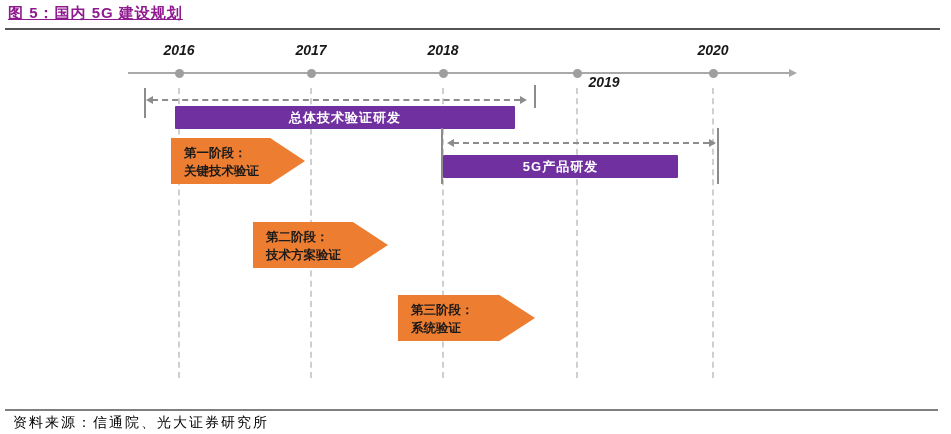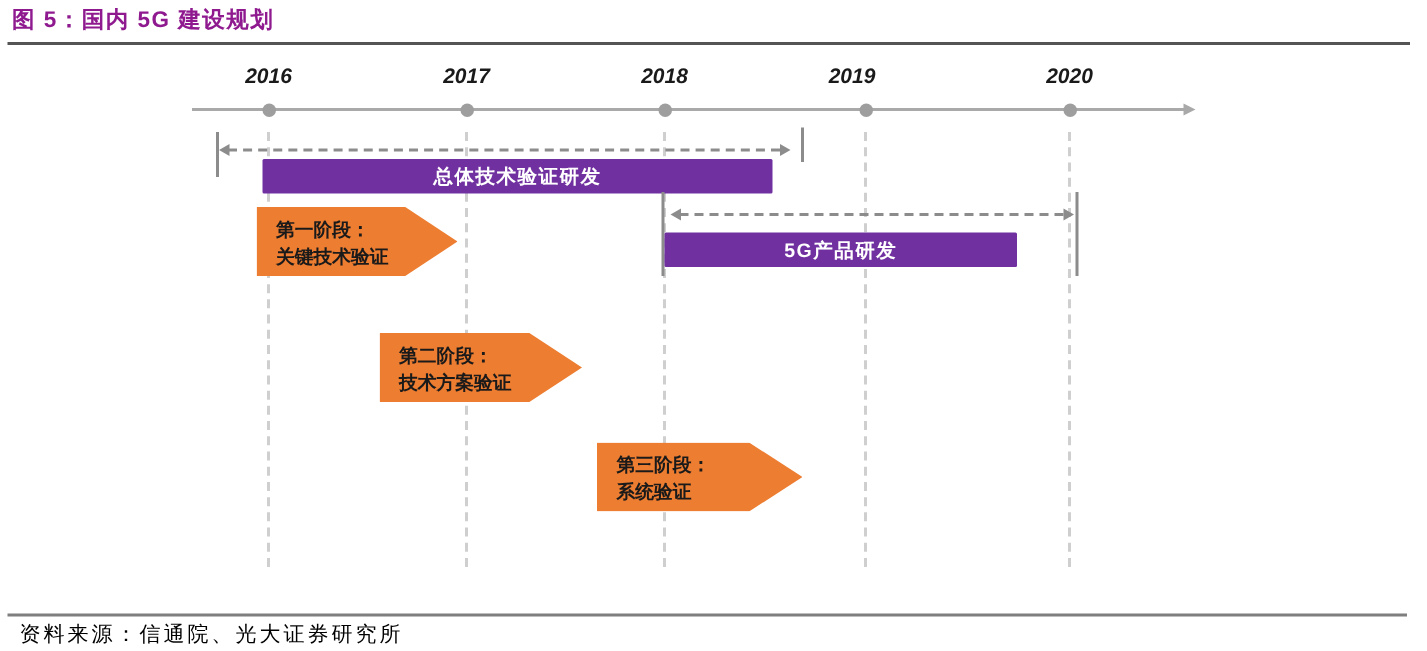--- a/index.html
+++ b/index.html
@@ -8,25 +8,25 @@
     --title_magenta:#8F1A8F;
     --axis_gray:#A9A9A9;
     --tick_gray:#8C8C8C;
     --dash_gray:#CFCFCF;
     --text_black:#1A1A1A;
   }
   *{margin:0;padding:0;box-sizing:border-box;}
   body{background:#fff;font-family:"Liberation Sans","DejaVu Sans",sans-serif;}
   .figure{position:relative;width:951px;height:434px;background:#fff;overflow:hidden;}
 
-  .fig-title{position:absolute;left:8px;top:4px;font-size:15px;font-weight:bold;color:var(--title_magenta);letter-spacing:1px;}
+  .fig-title{position:absolute;left:8px;top:4px;font-size:15px;font-weight:bold;color:var(--title_magenta);letter-spacing:1px;text-decoration:underline;}
   .top-divider{position:absolute;left:5px;top:28px;width:935px;height:2px;background:#545454;}
 
   .year-label{position:absolute;top:42px;width:64px;text-align:center;font-size:14px;font-weight:bold;color:var(--text_black);font-style:italic;}
-  .yr0{left:147px;} .yr1{left:279px;} .yr2{left:411px;} .yr3{left:536px;} .yr4{left:681px;}
+  .yr0{left:147px;} .yr1{left:279px;} .yr2{left:411px;} .yr3{left:572px;margin-top:32px;} .yr4{left:681px;}
 
   .axis-line{position:absolute;left:128px;top:72px;width:662px;height:2px;background:var(--axis_gray);}
   .axis-arrowhead{position:absolute;left:789px;top:69px;width:0;height:0;border-left:8px solid var(--axis_gray);border-top:4px solid transparent;border-bottom:4px solid transparent;}
   .axis-dot{position:absolute;top:69px;width:9px;height:9px;border-radius:50%;background:#9E9E9E;}
   .dot0{left:175px;} .dot1{left:307px;} .dot2{left:439px;} .dot3{left:573px;} .dot4{left:709px;}
 
   .vline{position:absolute;top:88px;height:290px;width:0;border-left:2px dashed var(--dash_gray);}
   .vl0{left:178px;} .vl1{left:310px;} .vl2{left:442px;} .vl3{left:576px;} .vl4{left:712px;}
 
   .tick{position:absolute;width:0;border-left:2px solid var(--tick_gray);}

